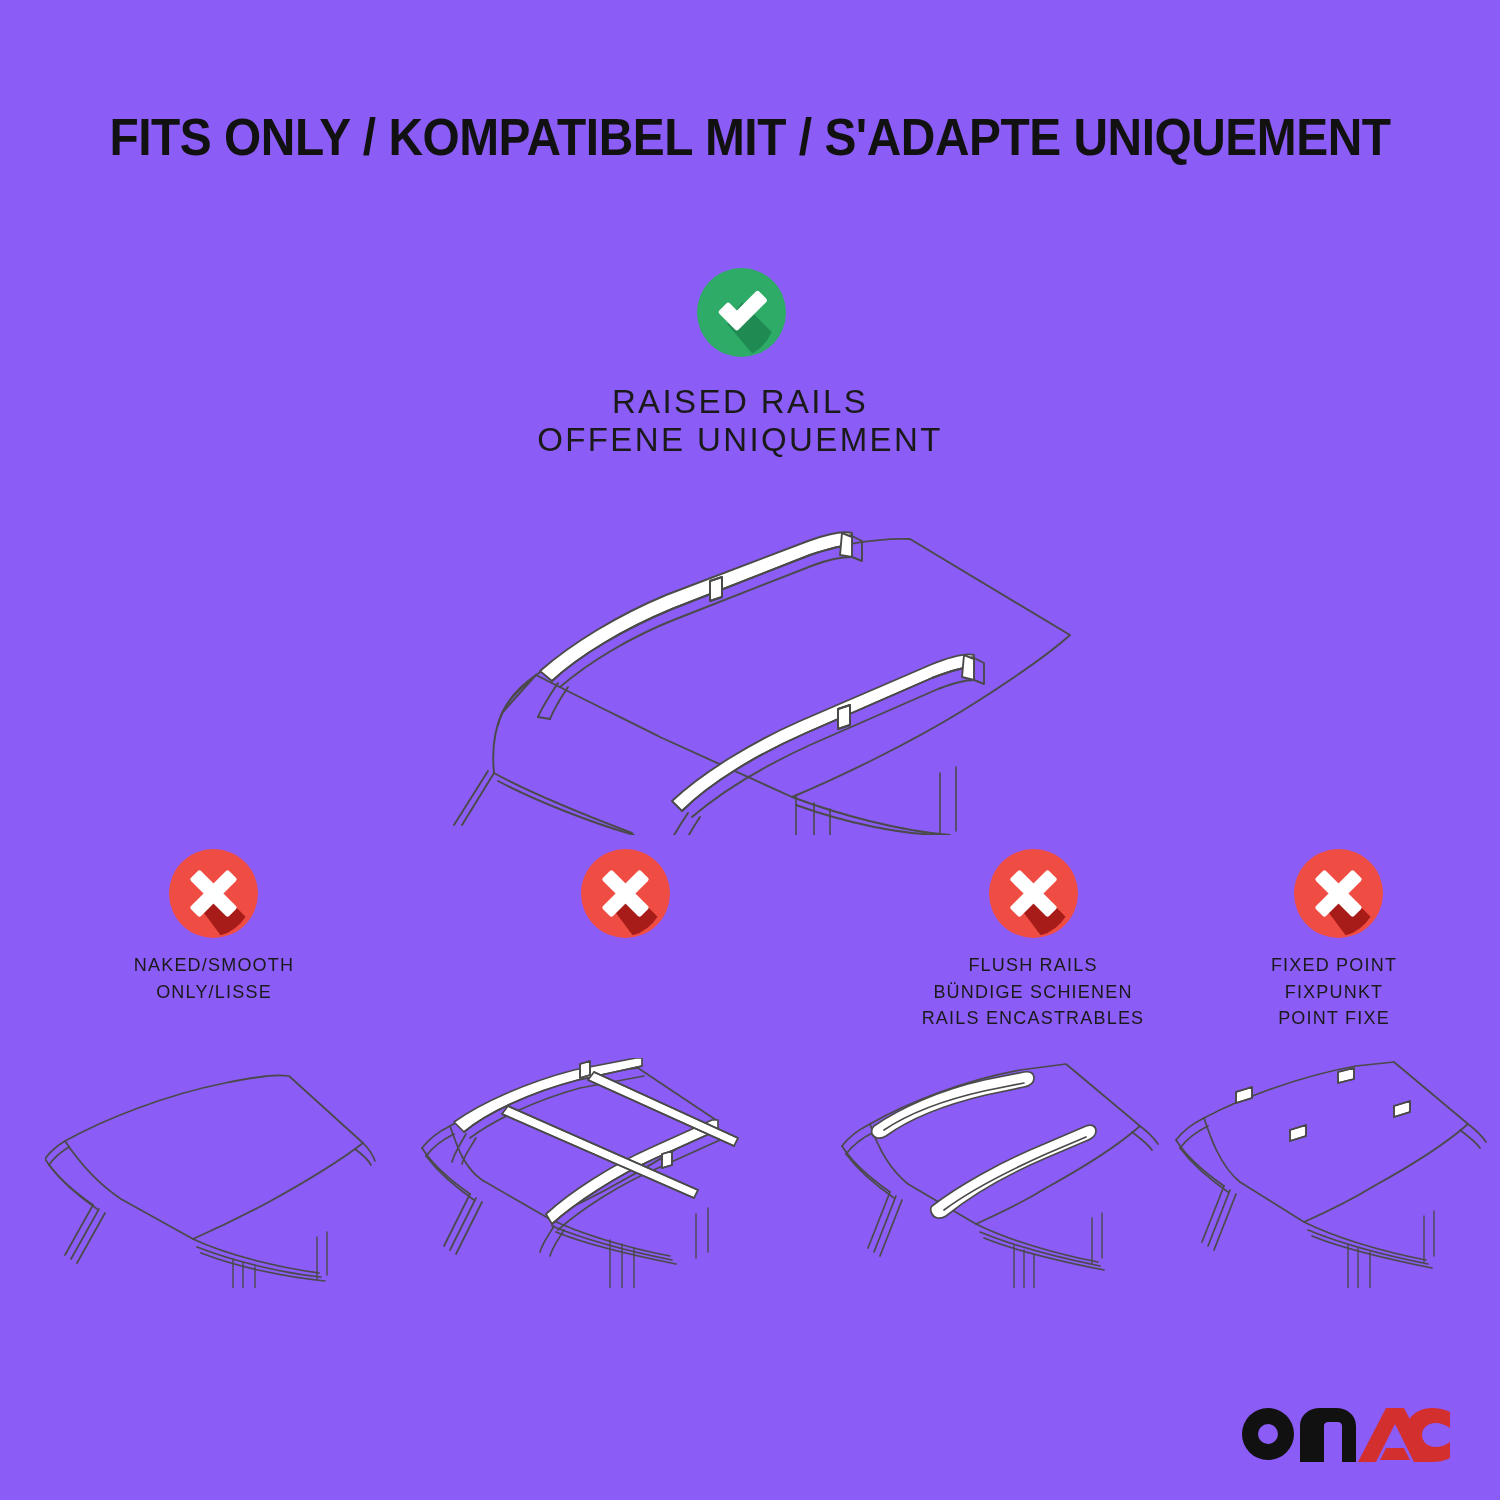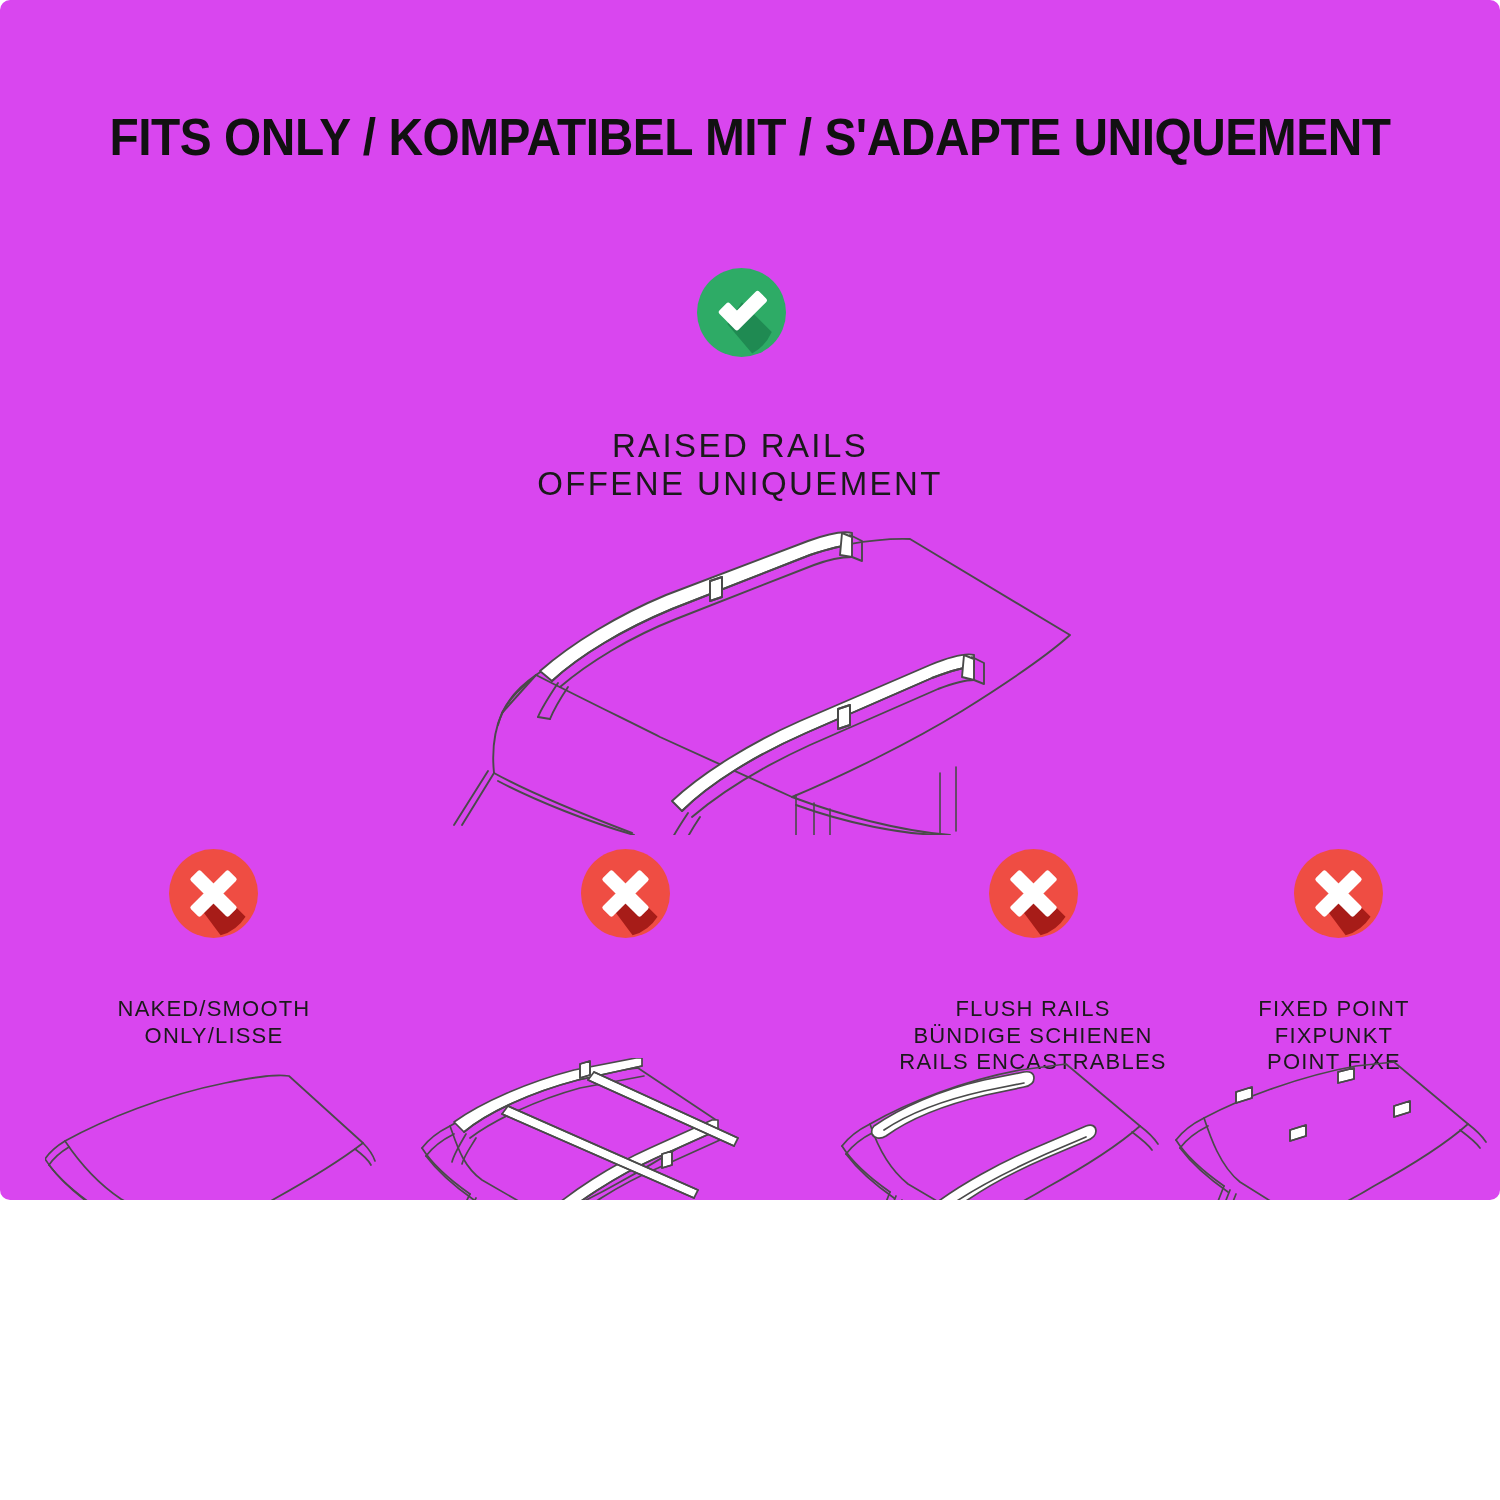--- a/index.html
+++ b/index.html
@@ -3,25 +3,24 @@
 <meta charset="utf-8">
 <style>
   html, body {
     margin: 0;
     padding: 0;
     background: #ffffff;
   }
   #page {
     position: relative;
     width: 1500px;
-    height: 1200px;
-    background: #d946ef;
+    height: 1500px;
+    background: #8b5cf6;
     font-family: "Liberation Sans", sans-serif;
     overflow: hidden;
-    border-radius: 10px;
   }
 
   
   .header {
     position: absolute;
     left: 0;
     top: 108px;
     width: 1500px;
     text-align: center;
     font-family: "Liberation Sans", sans-serif;
@@ -32,34 +31,33 @@
     color: #111111;
     transform: scaleX(0.92);
     transform-origin: center top;
     white-space: nowrap;
   }
 
   
   .fit-block {
     position: absolute;
     text-align: center;
-    margin-top: 44px;
   }
   .fit-title {
     font-family: "Liberation Sans", sans-serif;
     font-weight: 400;
     color: #1a1a1a;
   }
   .fit-title.main {
     font-size: 33px;
     line-height: 38px;
     letter-spacing: 2.4px;
   }
   .fit-title.sub {
-    font-size: 22px;
+    font-size: 18px;
     line-height: 26.5px;
     letter-spacing: 1.2px;
   }
   .fit-title .line { display: block; white-space: nowrap; }
 
   
   .status-icon {
     position: absolute;
     width: 89px;
     height: 89px;

